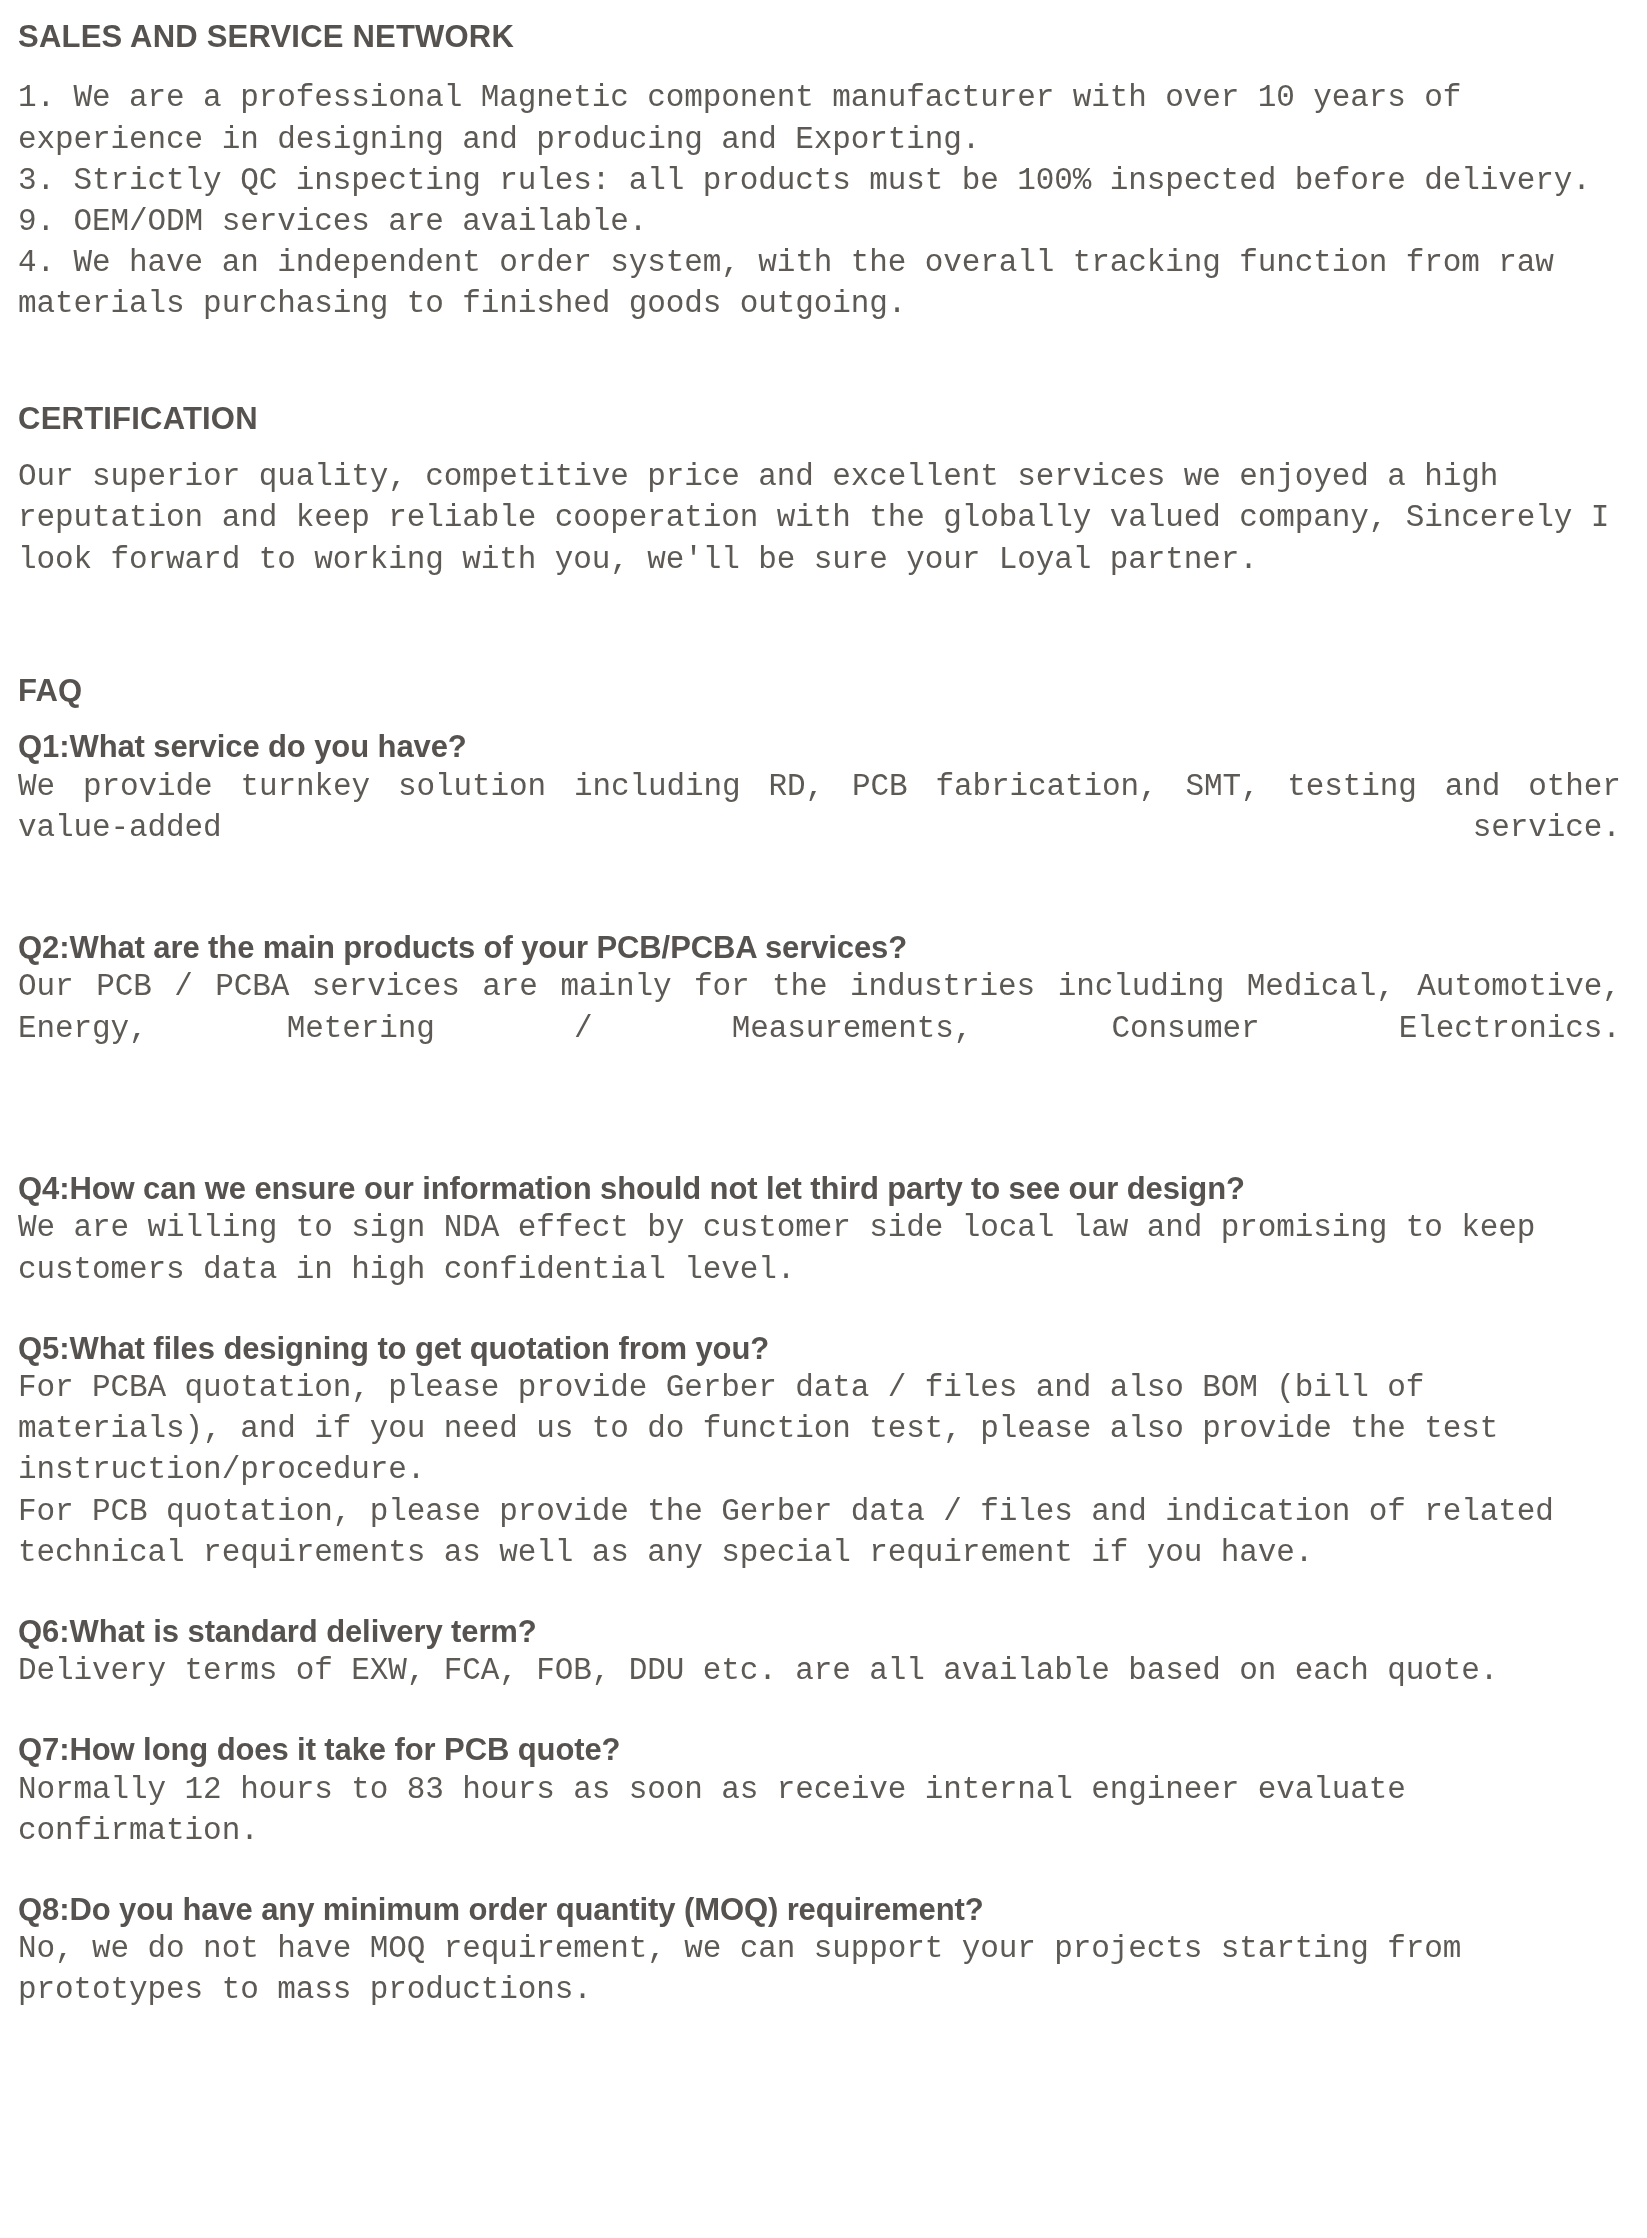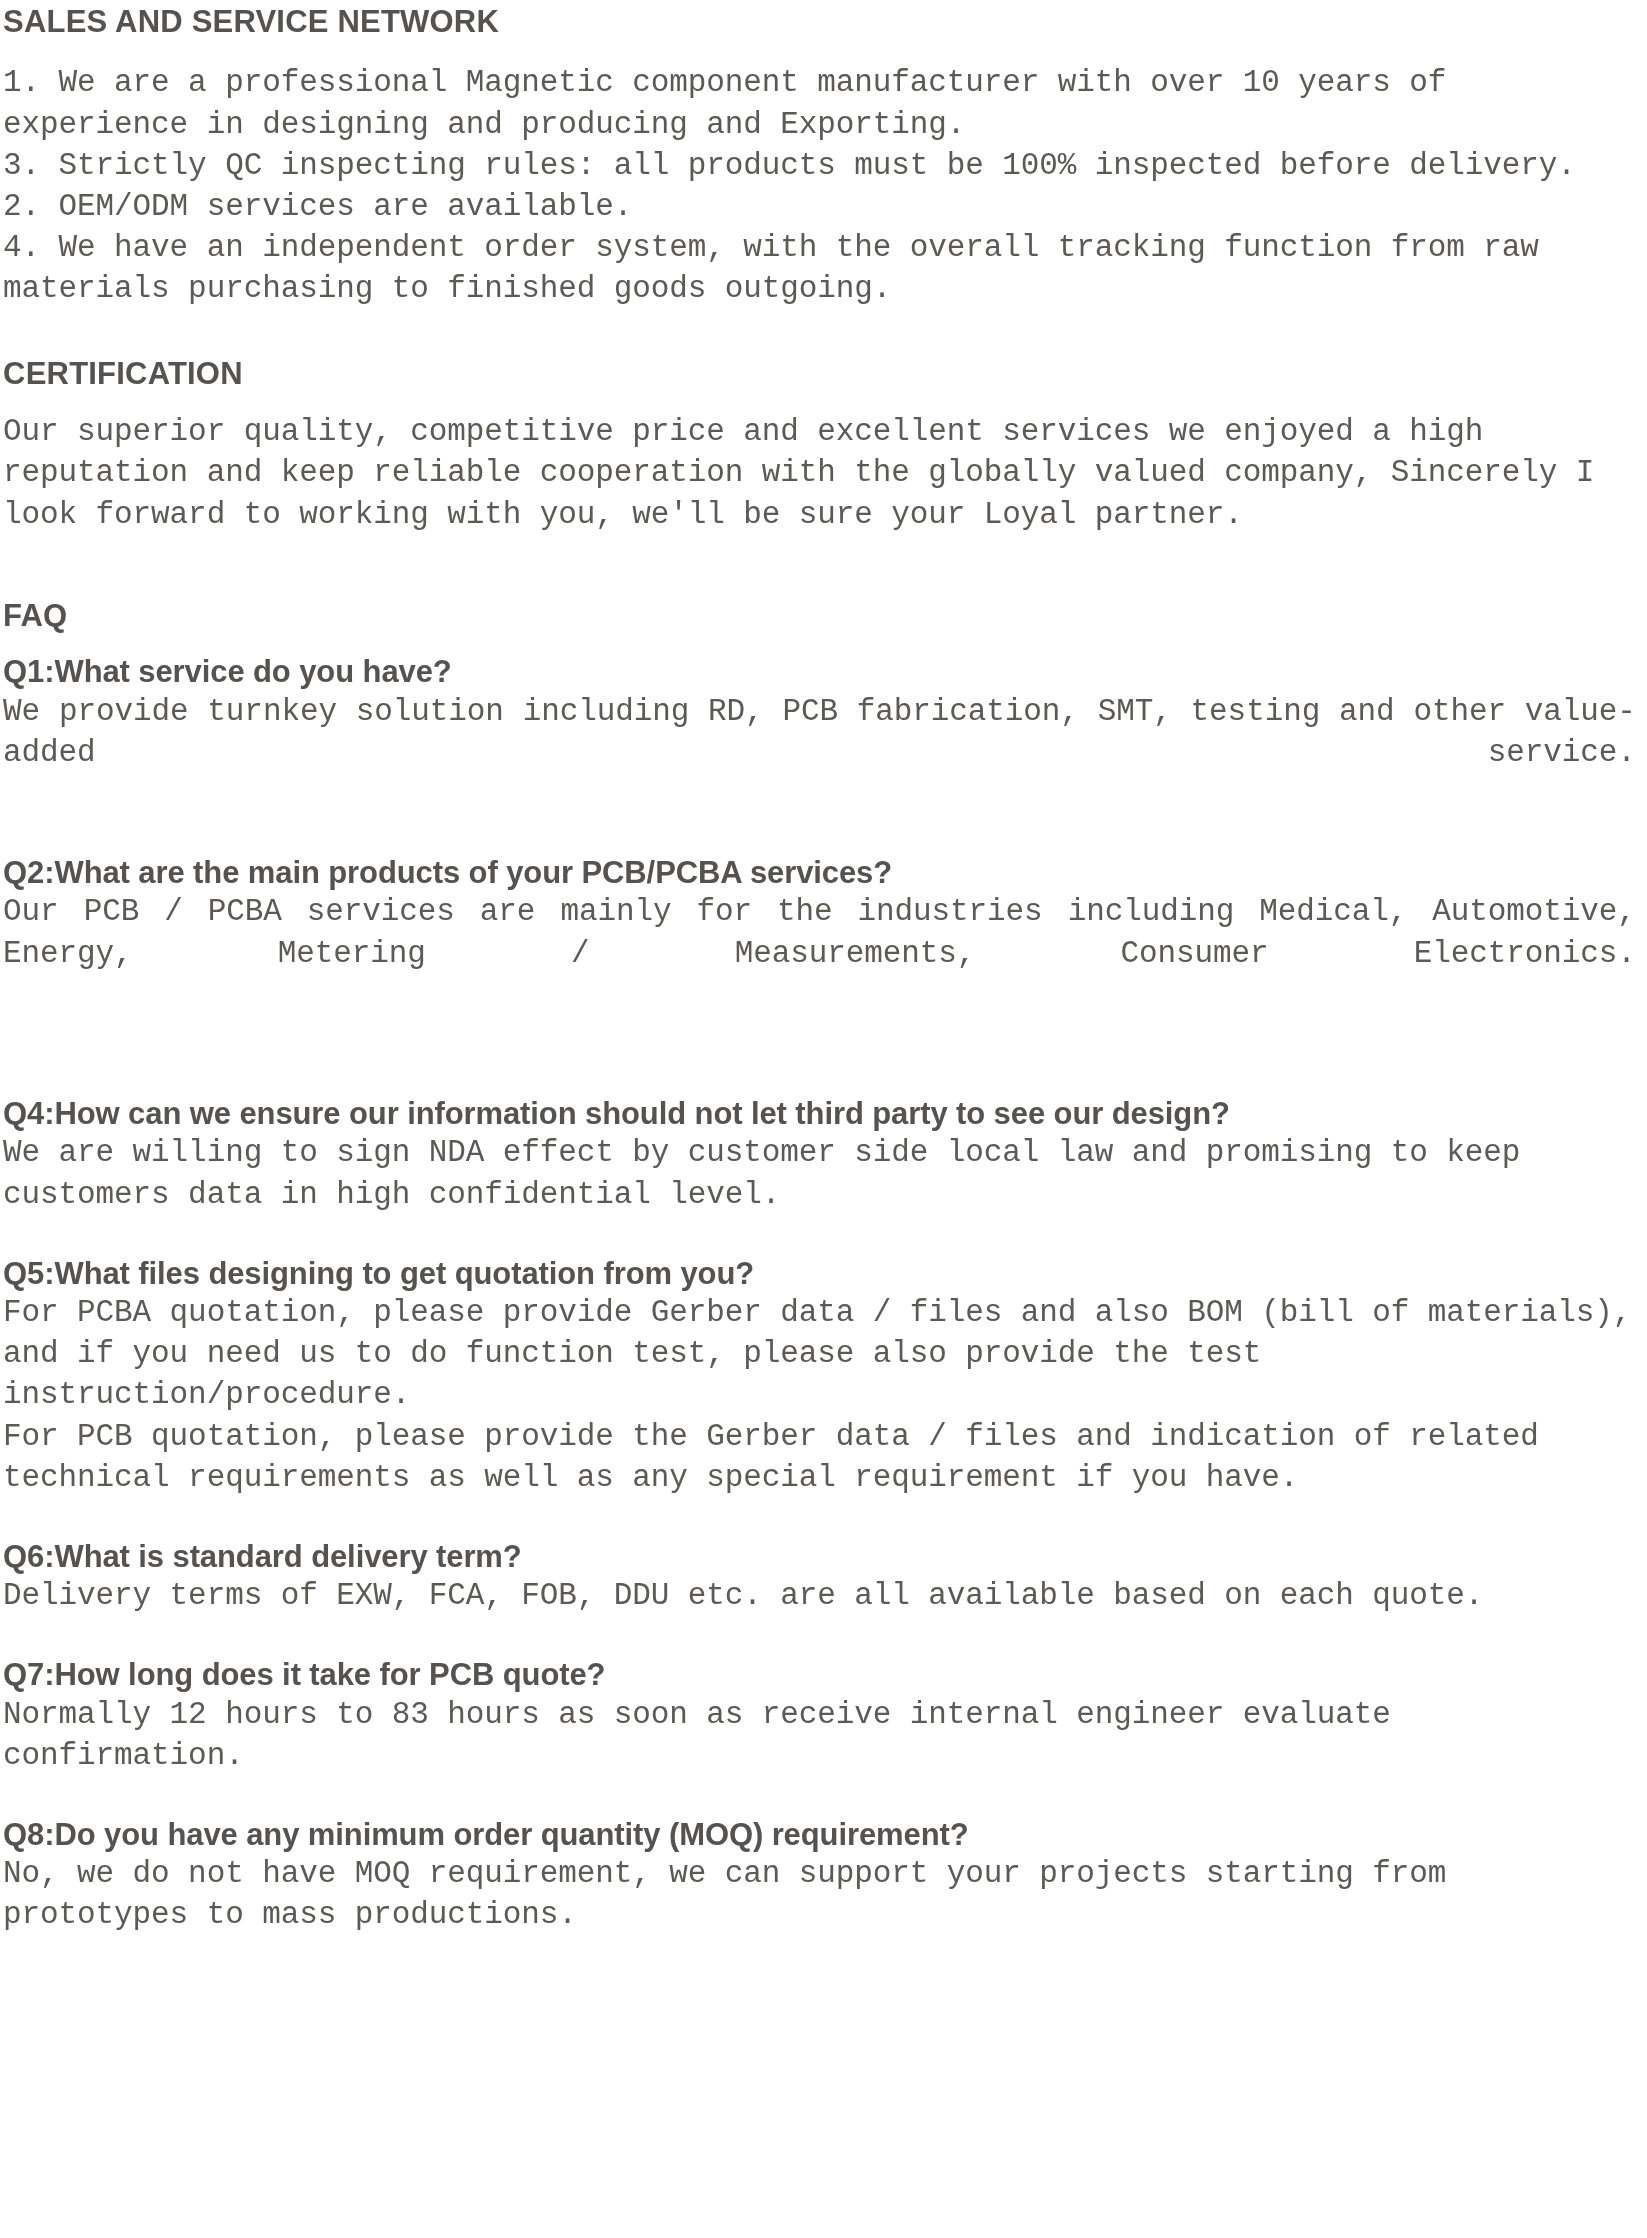--- a/index.html
+++ b/index.html
@@ -61,21 +61,21 @@
     text-justify: inter-word;
   }
   .para.justify::after {
     content: "";
     display: inline-block;
     width: 100%;
   }
 
   
   .block {
-    margin: 0;
+    margin: 15px;
   }
   .gap-intro   { height: 13.8px; }
   .gap-section { height: 47px; }
   .gap-faq-top { height: 64px; }
   .gap-q       { height: 40px; }
   .gap-sub     { height: 10.7px; }
 
   .cert-intro { margin-bottom: 0; }
 </style>
 </head>
@@ -84,21 +84,21 @@
 <div class="page">
 
   <div class="block">
     <h2 class="section-heading">SALES AND SERVICE NETWORK</h2>
 
     <div class="gap-intro"></div>
 
     <div class="numbered-list">
       <p class="para">1. We are a professional Magnetic component manufacturer with over 10 years of experience in designing and producing and Exporting.</p>
       <p class="para">3. Strictly QC inspecting rules: all products must be 100% inspected before delivery.</p>
-      <p class="para">2. OEM/ODM services are available.</p>
+      <p class="para">9. OEM/ODM services are available.</p>
       <p class="para">4. We have an independent order system, with the overall tracking function from raw materials purchasing to finished goods outgoing.</p>
     </div>
   </div>
 
   <div class="gap-section"></div>
 
   <div class="block">
     <h2 class="section-heading">CERTIFICATION</h2>
 
     <div class="gap-sub"></div>

